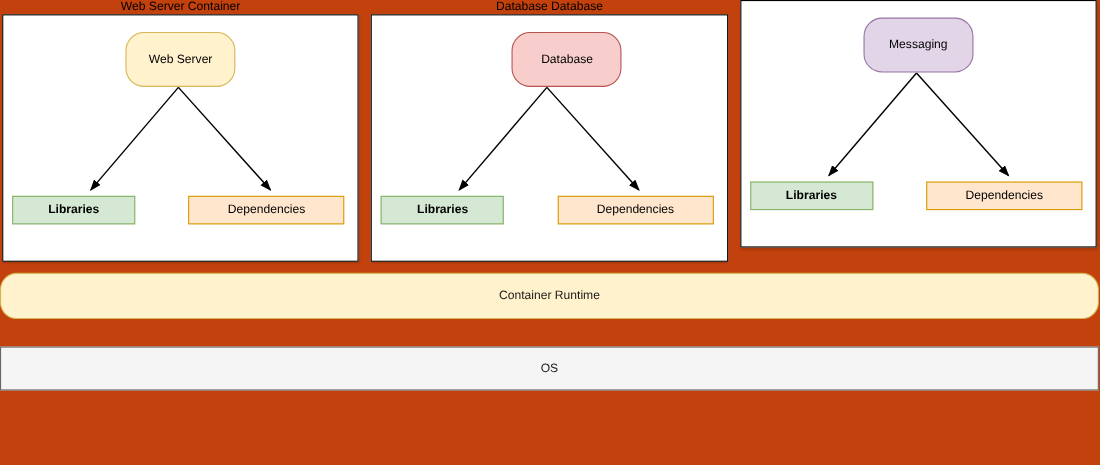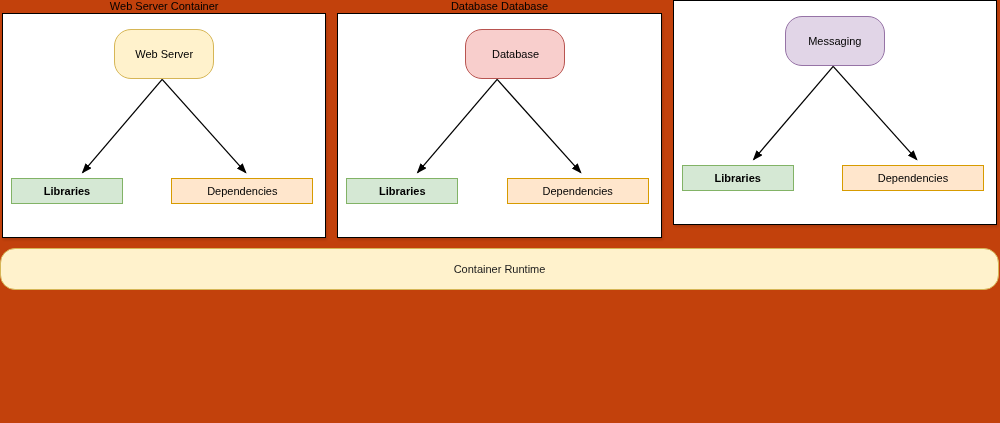--- a/index.html
+++ b/index.html
@@ -141,15 +141,16 @@
         <div class="node" style="background-color: rgb(225, 213, 231); border-color: rgb(150, 115, 166);">Messaging</div>
         <div class="leaf leaf-left" style="background-color: rgb(213, 232, 212); border-color: rgb(130, 179, 102);">Libraries</div>
         <div class="leaf leaf-right" style="background-color: rgb(255, 230, 204); border-color: rgb(215, 155, 0);">Dependencies</div>
       </div>
     </div>
 
   </div>
 
   <div class="layer layer-runtime" style="background-color: rgb(255, 242, 204); border-color: rgb(214, 182, 86);">Container Runtime</div>
 
+  <div class="layer layer-os" style="background-color: rgb(245, 245, 245); border-color: rgb(102, 102, 102);">OS</div>
 
 
 </div>
 
 </body></html>

